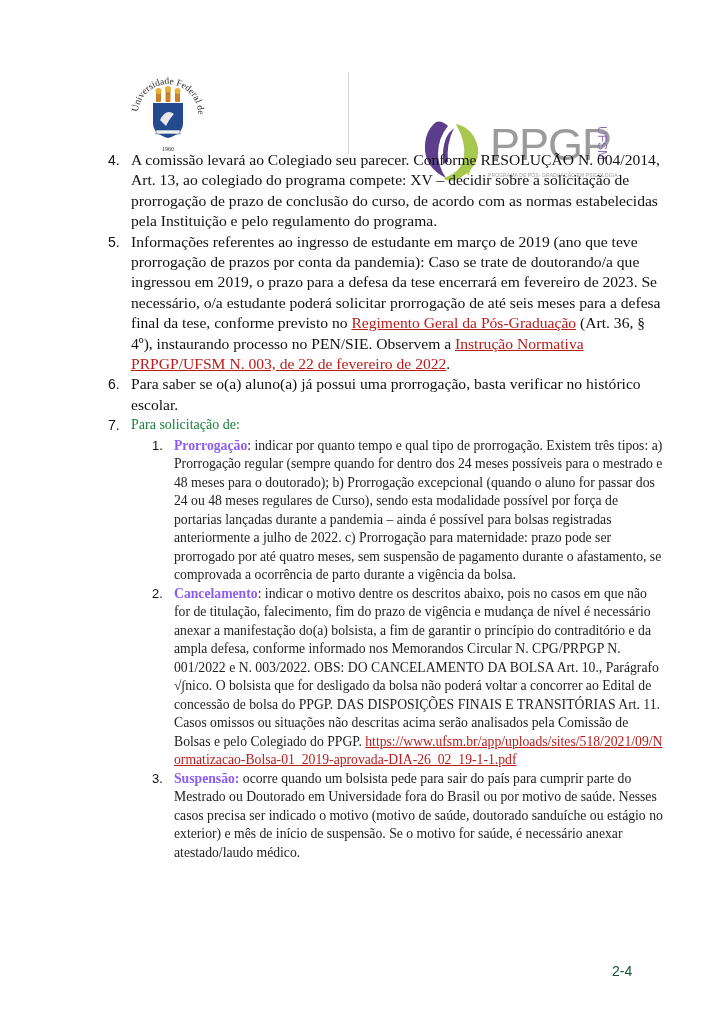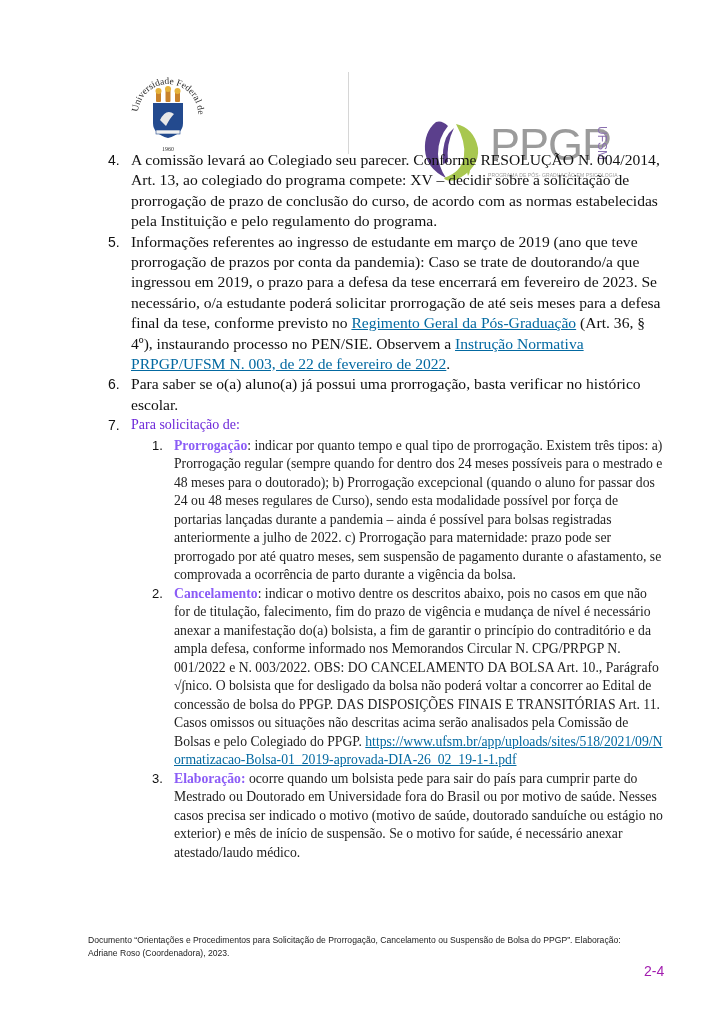--- a/index.html
+++ b/index.html
@@ -14,30 +14,30 @@
   .ppgp-text { position: absolute; left: 74px; top: 2px; font-family: "Liberation Sans", "DejaVu Sans", sans-serif; font-size: 45px; color: #9b9b9b; letter-spacing: -1px; line-height: 50px; }
   .ppgp-sub { position: absolute; left: 72px; top: 54px; font-family: "Liberation Sans", "DejaVu Sans", sans-serif; font-size: 5px; color: #9a9a9a; white-space: nowrap; letter-spacing: 0.1px; }
   .ufsm-vert { position: absolute; left: 180px; top: 8px; font-family: "Liberation Sans", "DejaVu Sans", sans-serif; font-size: 12px; color: #8a6fb0; writing-mode: vertical-rl; line-height: 12px; }
 
   
   .main-list { position: absolute; left: 0; top: 150px; width: 724px; }
   .item { position: relative; padding-left: 131px; padding-right: 60px; font-size: 15.6px; line-height: 20.4px; }
   .item .num { position: absolute; left: 108px; top: 0; font-family: "Liberation Sans", "DejaVu Sans", sans-serif; font-size: 14px; }
   .item.small { font-size: 14px; }
   .u { }
-  a.link { color: #0369a1; text-decoration: underline; }
+  a.link { color: #b91c1c; text-decoration: underline; }
 
   .sub-list { margin-top: 1px; }
   .sub-item { position: relative; padding-left: 174px; padding-right: 58px; font-size: 13.7px; line-height: 18.5px; color: #222; }
   .sub-item .snum { position: absolute; left: 152px; top: 0; font-family: "Liberation Sans", "DejaVu Sans", sans-serif; font-size: 13px; color: #111; }
   .sub-item b { color: #8b5cf6; }
 
   
   .footer { position: absolute; left: 88px; top: 934px; width: 560px; font-family: "Liberation Sans", "DejaVu Sans", sans-serif; font-size: 8.6px; line-height: 12.5px; color: #222; }
-  .page-num { position: absolute; left: 644px; top: 963px; font-family: "Liberation Sans", "DejaVu Sans", sans-serif; font-size: 14px; color: #a21caf; }
+  .page-num { position: absolute; left: 612px; top: 963px; font-family: "Liberation Sans", "DejaVu Sans", sans-serif; font-size: 14px; color: #14532d; }
 </style>
 </head>
 <body>
 
 <div class="page">
 
   <div class="header">
 
     <svg class="ufsm-logo" viewBox="0 0 84 90">
       <defs>
@@ -89,34 +89,33 @@
       <span>Informações referentes ao ingresso de estudante em março de 2019 (ano que teve prorrogação de prazos por conta da pandemia): Caso se trate de </span><span class="u">doutorando/a</span><span> que ingressou em 2019, o prazo para a defesa da tese encerrará em fevereiro de 2023. Se necessário, o/a estudante poderá solicitar prorrogação de </span><span class="u">até seis meses</span><span> para a defesa final da tese, conforme previsto no </span><a class="link">Regimento Geral da Pós-Graduação</a><span> (Art. 36, § 4º), instaurando processo no PEN/SIE. Observem a </span><a class="link">Instrução Normativa PRPGP/UFSM N. 003, de 22 de fevereiro de 2022</a><span>.</span>
     </div>
 
     <div class="item">
       <span class="num">6.</span>
       <span>Para saber se o(a) aluno(a) já possui uma prorrogação, basta verificar no histórico escolar.</span>
     </div>
 
     <div class="item small">
       <span class="num">7.</span>
-      <span style="color:#6d28d9;">Para solicitação de:</span>
+      <span style="color:#15803d;">Para solicitação de:</span>
     </div>
 
     <div class="sub-list">
       <div class="sub-item">
         <span class="snum">1.</span>
         <b>Prorrogação</b><span>: indicar por quanto tempo e qual tipo de prorrogação. Existem três tipos: a) Prorrogação regular (sempre quando for dentro dos 24 meses possíveis para o mestrado e 48 meses para o doutorado); b) Prorrogação excepcional (quando o aluno for passar dos 24 ou 48 meses regulares de Curso), sendo esta modalidade possível por força de portarias lançadas durante a pandemia – ainda é possível para bolsas registradas anteriormente a julho de 2022. c) Prorrogação para maternidade: prazo pode ser prorrogado por até quatro meses, sem suspensão de pagamento durante o afastamento, se comprovada a ocorrência de parto durante a vigência da bolsa.</span>
       </div>
       <div class="sub-item">
         <span class="snum">2.</span>
         <b>Cancelamento</b><span>: indicar o motivo dentre os descritos abaixo, pois no casos em que não for de titulação, falecimento, fim do prazo de vigência e mudança de nível é necessário anexar a manifestação do(a) bolsista, a fim de garantir o princípio do contraditório e da ampla defesa, conforme informado nos Memorandos Circular N. CPG/PRPGP N. 001/2022 e N. 003/2022. OBS: DO CANCELAMENTO DA BOLSA Art. 10., Parágrafo √∫nico. O bolsista que for desligado da bolsa não poderá voltar a concorrer ao Edital de concessão de bolsa do PPGP. DAS DISPOSIÇÕES FINAIS E TRANSITÓRIAS Art. 11. Casos omissos ou situações não descritas acima serão analisados pela Comissão de Bolsas e pelo Colegiado do PPGP. </span><a class="link" style="word-break: break-all;">https://www.ufsm.br/app/uploads/sites/518/2021/09/Normatizacao-Bolsa-01_2019-aprovada-DIA-26_02_19-1-1.pdf</a>
       </div>
       <div class="sub-item">
         <span class="snum">3.</span>
-        <b>Elaboração:</b><span> ocorre quando um bolsista pede para sair do país para cumprir parte do Mestrado ou Doutorado em Universidade fora do Brasil ou por motivo de saúde. Nesses casos precisa ser indicado o motivo (motivo de saúde, doutorado sanduíche ou estágio no exterior) e mês de início de suspensão. Se o motivo for saúde, é necessário anexar atestado/laudo médico.</span>
+        <b>Suspensão:</b><span> ocorre quando um bolsista pede para sair do país para cumprir parte do Mestrado ou Doutorado em Universidade fora do Brasil ou por motivo de saúde. Nesses casos precisa ser indicado o motivo (motivo de saúde, doutorado sanduíche ou estágio no exterior) e mês de início de suspensão. Se o motivo for saúde, é necessário anexar atestado/laudo médico.</span>
       </div>
     </div>
   </div>
 
-  <div class="footer">Documento “Orientações e Procedimentos para Solicitação de Prorrogação, Cancelamento ou Suspensão de Bolsa do PPGP”. Elaboração: Adriane Roso (Coordenadora), 2023.</div>
   <div class="page-num">2-4</div>
 </div>
 
 </body></html>

